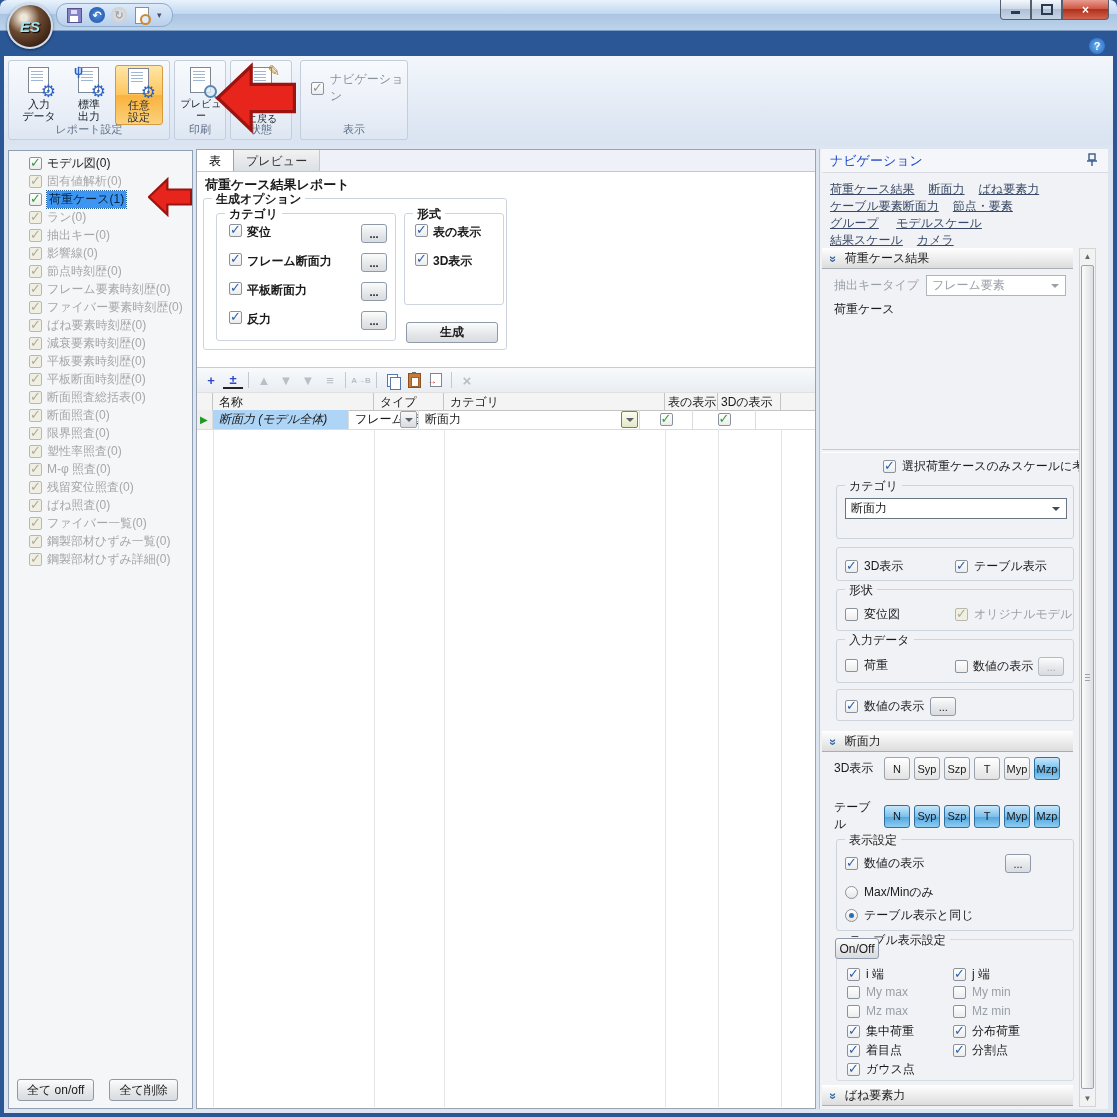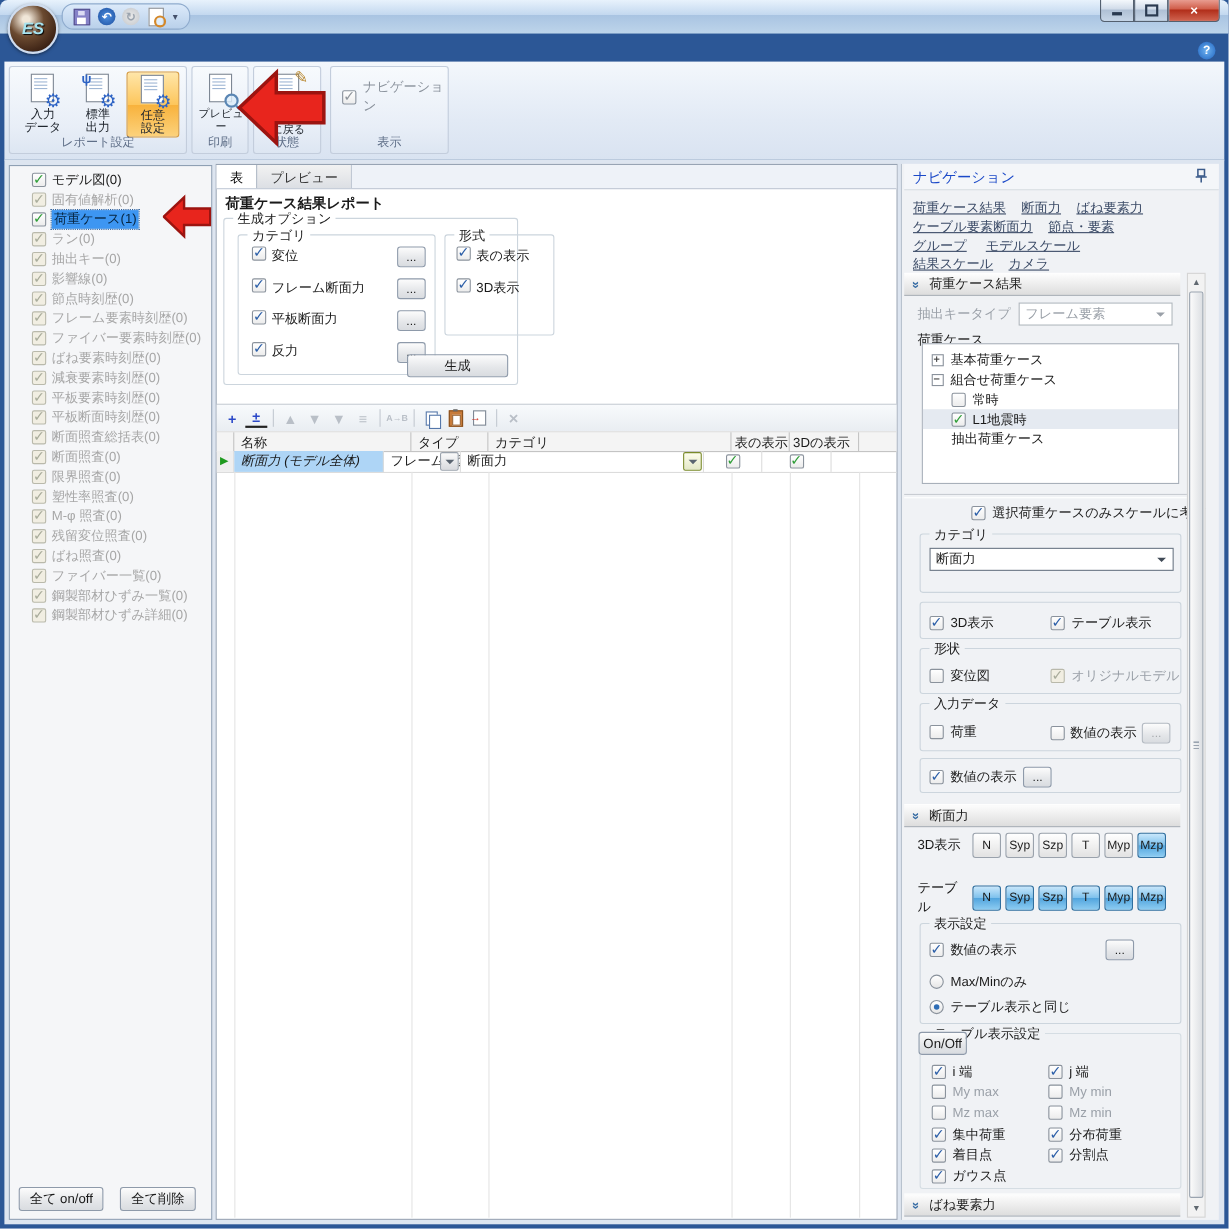--- a/index.html
+++ b/index.html
@@ -91,21 +91,21 @@
   .trow.dis .tlabel{color:#a7a7a7;}
   .trow.sel .tlabel{background:#3d96f2;color:#06243f;outline:1px dotted #2a5f9e;padding:0 2px;}
   .lbtns{position:absolute;bottom:7px;left:8px;display:flex;gap:15px;}
   .lbtns .btn{height:22px;padding:0 9px;}
   
   .center-panel{position:absolute;left:196px;top:149px;width:620px;height:960px;background:#fff;border:1px solid #98a4b4;box-sizing:border-box;}
   .ctabs{position:absolute;left:0;top:0;right:0;height:21px;background:#eef2f8;border-bottom:1px solid #c0c8d4;display:flex;}
   .ctab{padding:3px 12px;border-right:1px solid #c0c8d4;background:linear-gradient(#f2f2f2,#dcdfe4);color:#333;}
   .ctab.active{background:#fff;border-right:1px solid #98a4b4;color:#000;}
   .cheading{position:absolute;left:8px;top:26px;font-weight:bold;font-size:13px;}
-  .genbox{left:6px;top:48px;width:268px;height:152px;}
+  .genbox{left:6px;top:48px;width:304px;height:152px;font-weight:bold;}
   .catbox{left:12px;top:14px;width:180px;height:128px;}
   .fmtbox{left:200px;top:14px;width:100px;height:92px;}
   .cbrow{display:flex;align-items:flex-start;gap:5px;height:19px;}
   .catbox .cbrow{margin:10px 8px 8px 12px;}
   .fmtbox .cbrow{margin:10px 4px 9px 10px;}
   .gen-btn{position:absolute;right:8px;bottom:6px;width:92px;height:21px;}
   .ttoolbar{position:absolute;left:0;top:217px;right:0;height:24px;background:linear-gradient(#f8fafc,#e9edf2);border-top:1px solid #c6ccd4;border-bottom:1px solid #c6ccd4;display:flex;align-items:center;padding-left:4px;gap:2px;}
   .ti{width:20px;height:20px;display:flex;align-items:center;justify-content:center;font-weight:bold;font-size:13px;}
   .ti.blue{color:#2b48c8;}
   .ti.dim{color:#b9bfc7;}
@@ -479,41 +479,20 @@
     </div>
     <div class="rowflex" style="left:14px;top:128px;">
       <span class="dim-text">抽出キータイプ</span>
     </div>
     <div class="combo dis" style="position:absolute;left:106px;top:126px;width:140px;">
       <span>フレーム要素</span>
     </div>
     <div class="rowflex" style="left:14px;top:152px;">
       <span>荷重ケース</span>
     </div>
-    <div class="ntree">
-      <div class="ntrow">
-        <span class="exp plus"></span>
-        <span>基本荷重ケース</span>
-      </div>
-      <div class="ntrow">
-        <span class="exp"></span>
-        <span>組合せ荷重ケース</span>
-      </div>
-      <div class="ntrow child">
-        <span class="cb"></span>
-        <span>常時</span>
-      </div>
-      <div class="ntrow child hl">
-        <span class="cb ck green"></span>
-        <span>L1地震時</span>
-      </div>
-      <div class="ntrow" style="padding-left:26px;">
-        <span>抽出荷重ケース</span>
-      </div>
-    </div>
     <div class="sep2" style="top:300px;"></div>
 
     <div class="rowflex" style="left:18px;top:309px;gap:6px;margin-left:45px;">
       <span class="cb ck"></span>
       <span>選択荷重ケースのみスケールに考慮</span>
     </div>
 
     <div class="gbox" style="left:16px;top:336px;width:238px;height:54px;">
       <span class="glabel">カテゴリ</span>
       <div class="combo" style="position:absolute;left:8px;top:12px;width:222px;border-color:#6a7684;">

